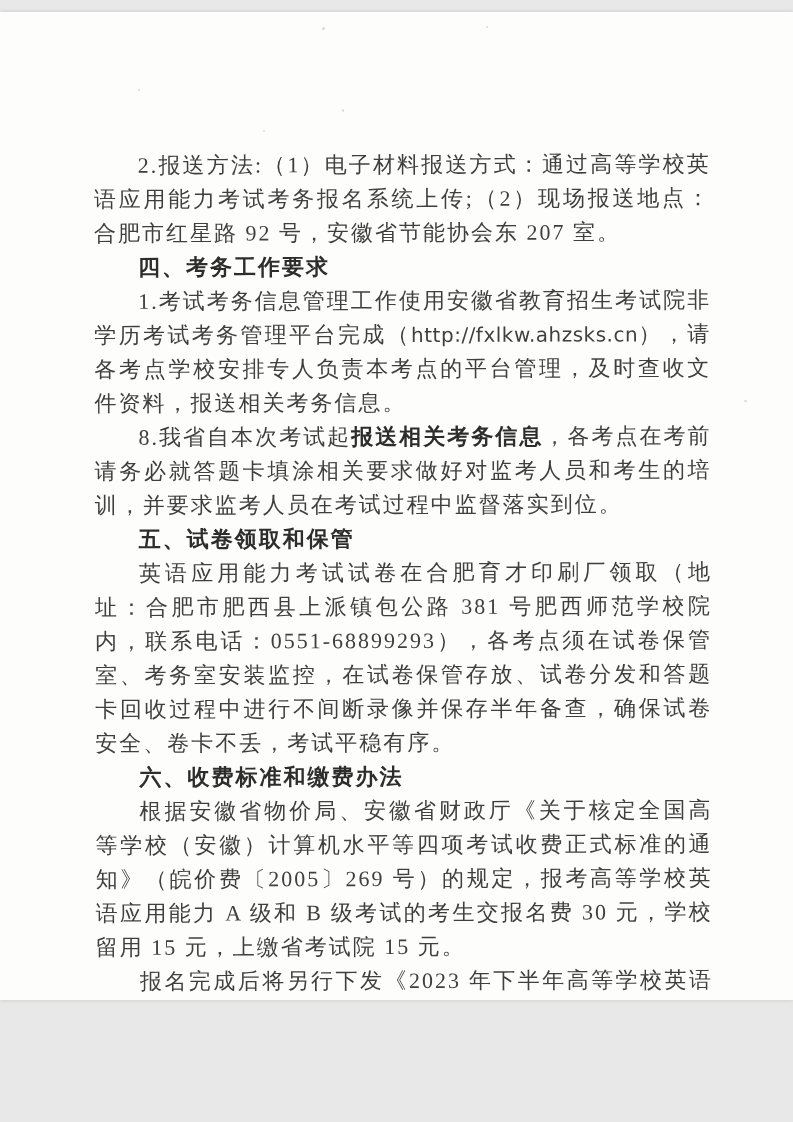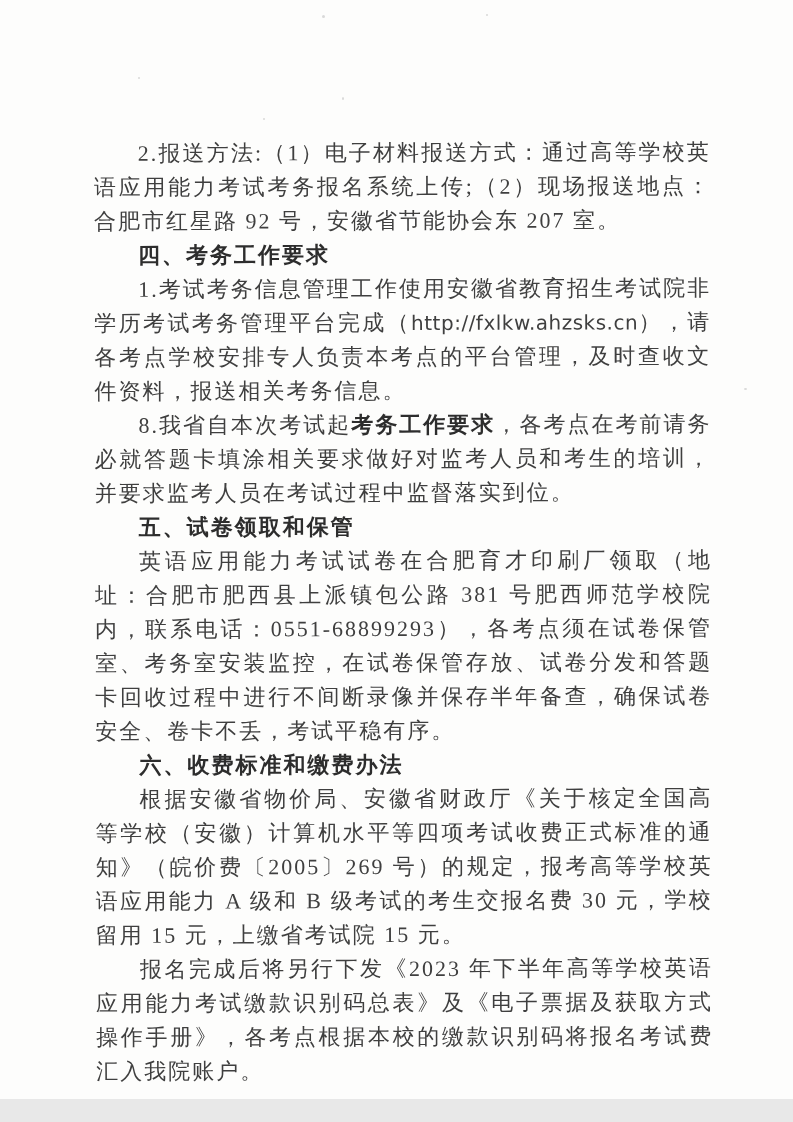--- a/index.html
+++ b/index.html
@@ -3,22 +3,22 @@
 <meta charset="utf-8">
 <style>
   html, body {
     margin: 0;
     padding: 0;
     background: #e8e8e8;
   }
   .page {
     position: relative;
     width: 793px;
-    height: 1099px;
-    margin: 0 auto;
+    height: 988px;
+    margin: 12px auto;
     background: #fdfdfc;
     overflow: hidden;
     box-shadow: 0 0 4px rgba(0,0,0,0.15);
     font-family: "Liberation Serif", "DejaVu Serif", serif;
   }
   .content {
     position: absolute;
     left: 95px;
     top: 136px;
     width: 617px;
@@ -79,21 +79,21 @@
   <span class="speck s6"></span>
 
   <div class="content">
 
     <p>2.报送方法:（1）电子材料报送方式：通过高等学校英语应用能力考试考务报名系统上传;（2）现场报送地点：合肥市红星路 92 号，安徽省节能协会东 207 室。</p>
 
     <h3>四、考务工作要求</h3>
 
     <p><span>1.考试考务信息管理工作使用安徽省教育招生考试院非学历考试考务管理平台完成（</span><span class="url">http://fxlkw.ahzsks.cn</span><span>），请各考点学校安排专人负责本考点的平台管理，及时查收文件资料，报送相关考务信息。</span></p>
 
-    <p><span>8.我省自本次考试起</span><span class="emph">考务工作要求</span><span>，各考点在考前请务必就答题卡填涂相关要求做好对监考人员和考生的培训，并要求监考人员在考试过程中监督落实到位。</span></p>
+    <p><span>8.我省自本次考试起</span><span class="emph">报送相关考务信息</span><span>，各考点在考前请务必就答题卡填涂相关要求做好对监考人员和考生的培训，并要求监考人员在考试过程中监督落实到位。</span></p>
 
     <h3>五、试卷领取和保管</h3>
 
     <p>英语应用能力考试试卷在合肥育才印刷厂领取（地址：合肥市肥西县上派镇包公路 381 号肥西师范学校院内，联系电话：0551-68899293），各考点须在试卷保管室、考务室安装监控，在试卷保管存放、试卷分发和答题卡回收过程中进行不间断录像并保存半年备查，确保试卷安全、卷卡不丢，考试平稳有序。</p>
 
     <h3>六、收费标准和缴费办法</h3>
 
     <p>根据安徽省物价局、安徽省财政厅《关于核定全国高等学校（安徽）计算机水平等四项考试收费正式标准的通知》（皖价费〔2005〕269 号）的规定，报考高等学校英语应用能力 A 级和 B 级考试的考生交报名费 30 元，学校留用 15 元，上缴省考试院 15 元。</p>
 
     <p>报名完成后将另行下发《2023 年下半年高等学校英语应用能力考试缴款识别码总表》及《电子票据及获取方式操作手册》，各考点根据本校的缴款识别码将报名考试费汇入我院账户。</p>

